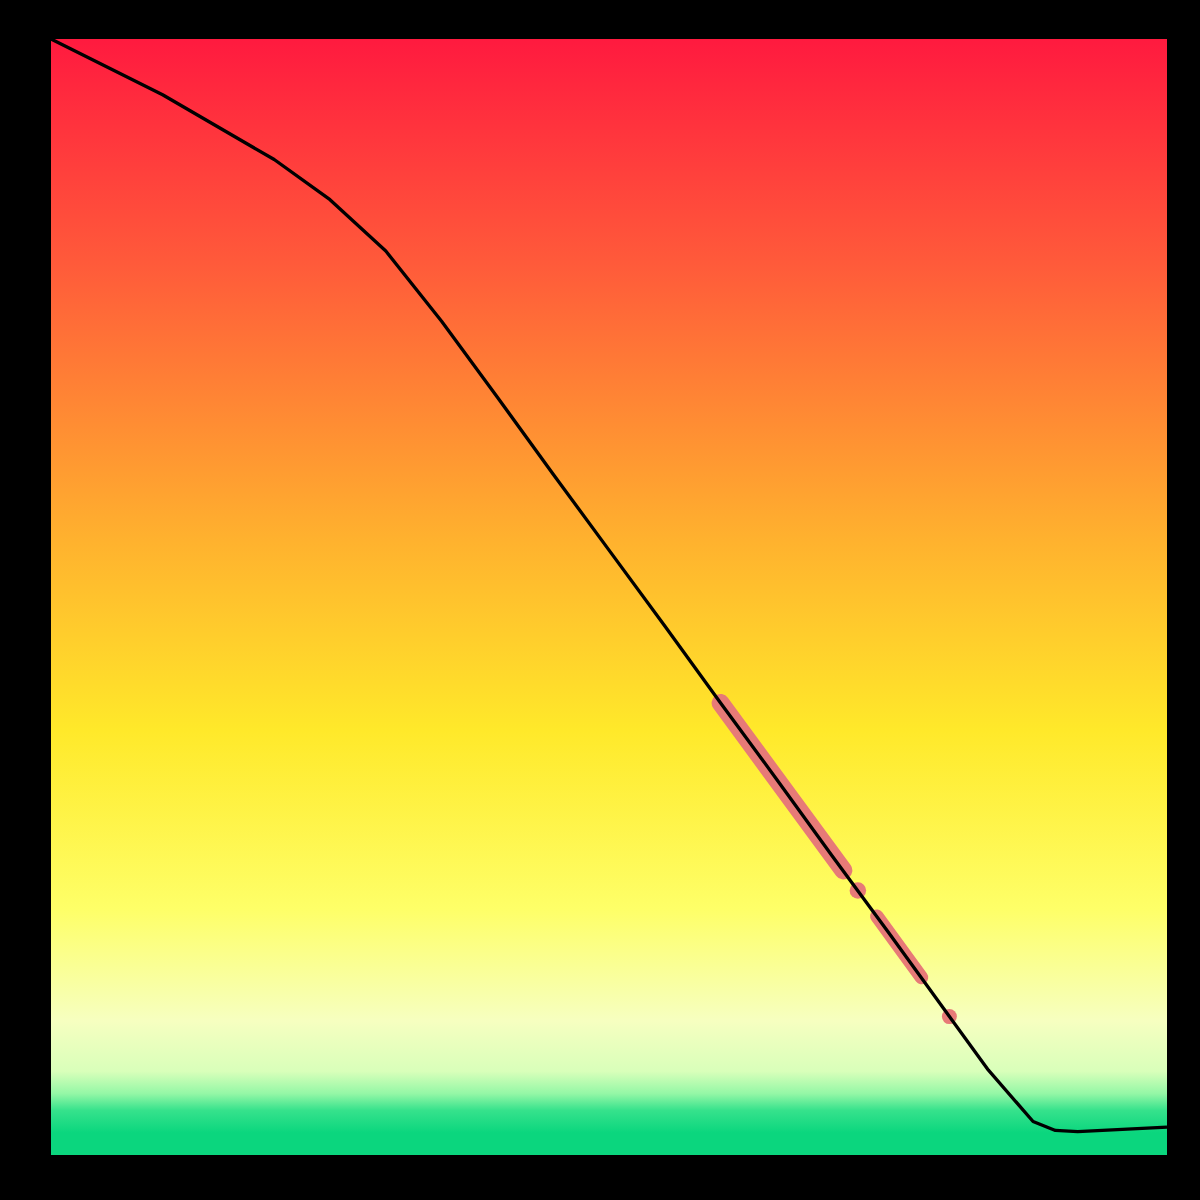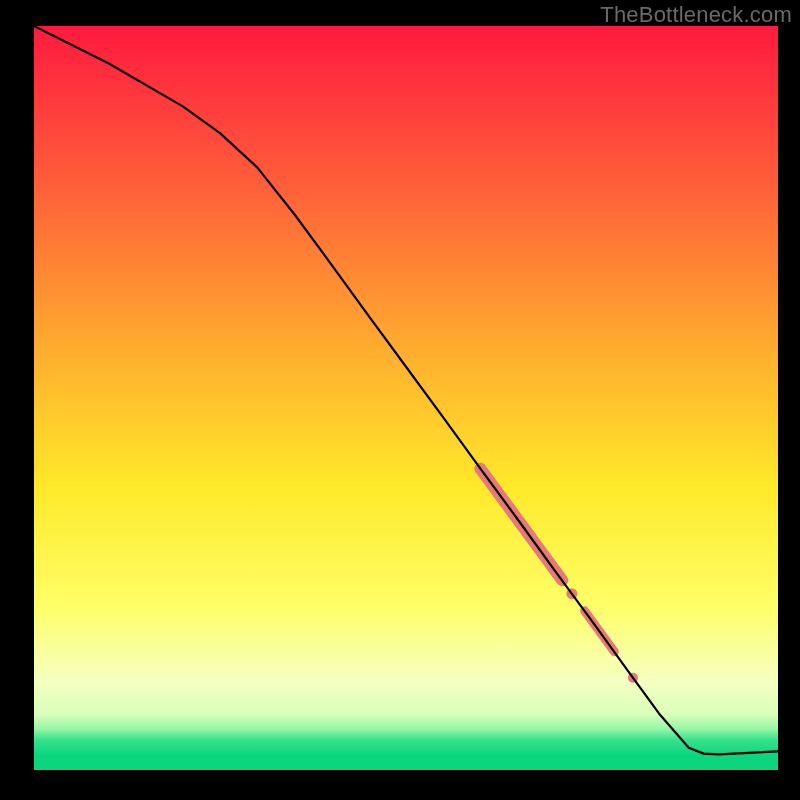--- a/index.html
+++ b/index.html
@@ -31,21 +31,20 @@
   svg {
     position: absolute;
     top: 0;
     left: 0;
   }
 </style>
 </head>
 <body>
 
 <div class="frame">
-  <div class="watermark">TheBottleneck.com</div>
   <svg id="chart-svg" width="800" height="800" viewBox="0 0 800 800">
     <defs>
       <linearGradient id="bg-grad" x1="0" y1="0" x2="0" y2="1">
           <stop offset="0%" stop-color="#ff1a3f"></stop>
           <stop offset="20%" stop-color="#ff5a3a"></stop>
           <stop offset="45%" stop-color="#ffb22e"></stop>
           <stop offset="62%" stop-color="#ffe92a"></stop>
           <stop offset="78%" stop-color="#feff68"></stop>
           <stop offset="88%" stop-color="#f6ffc0"></stop>
           <stop offset="92.5%" stop-color="#d9ffba"></stop>

